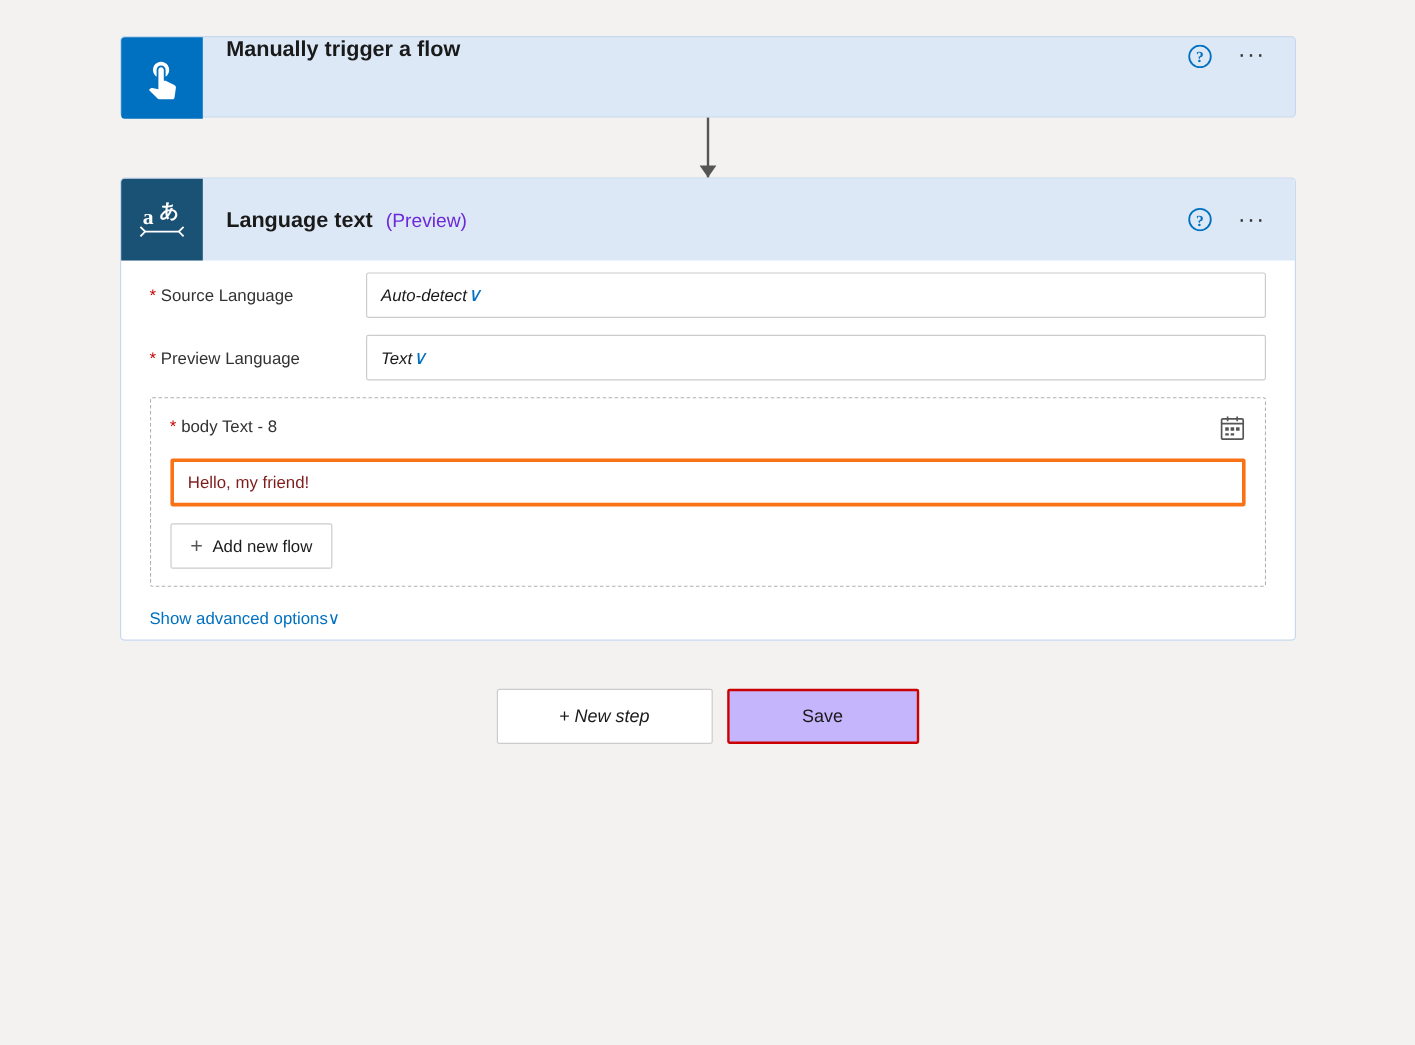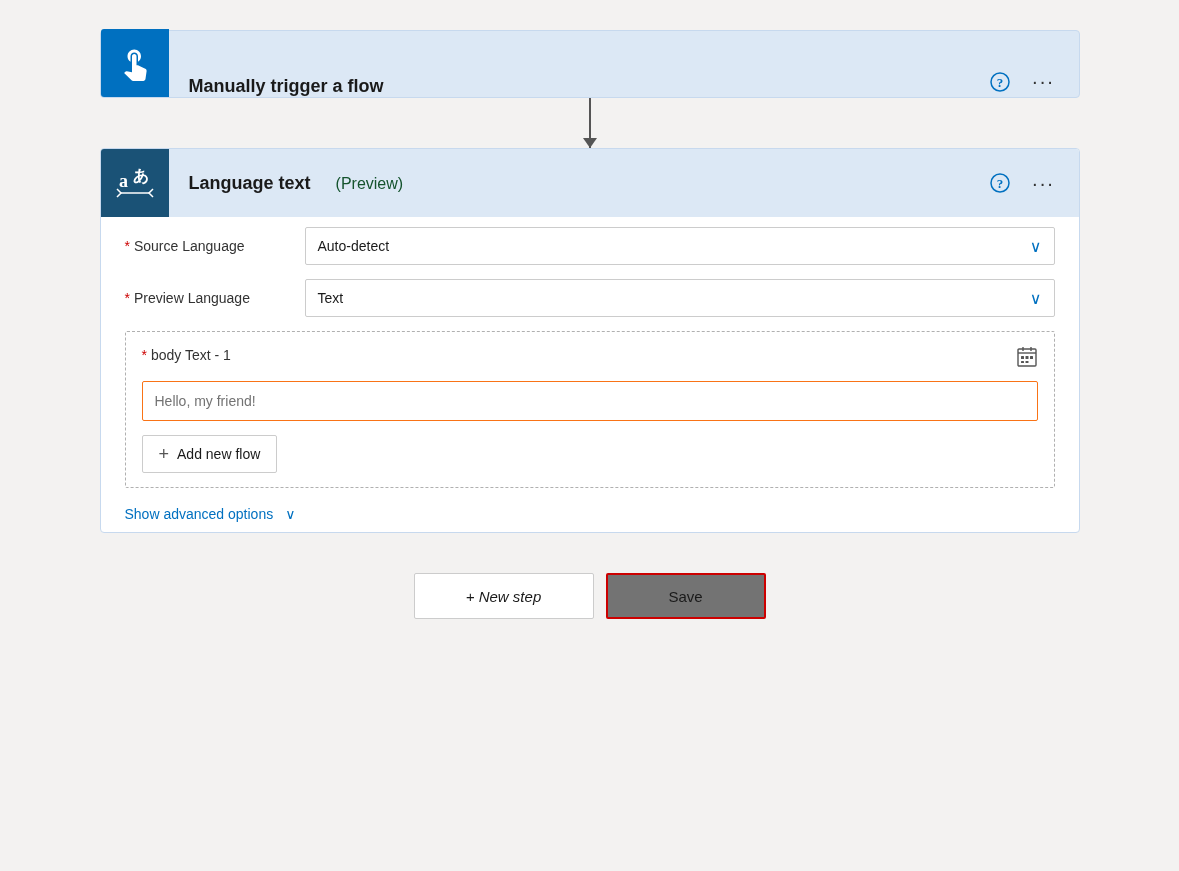--- a/index.html
+++ b/index.html
@@ -22,21 +22,21 @@
       width: 980px;
     }
 
     
     .card {
       width: 100%;
       background: #dce8f5;
       border: 1px solid #c7d9ee;
       border-radius: 4px;
       display: flex;
-      align-items: flex-end;
+      align-items: flex-start;
       padding: 0;
       position: relative;
     }
 
     .card-trigger {
       height: 68px;
     }
 
     .card-icon {
       width: 68px;
@@ -171,25 +171,26 @@
     }
 
     .form-select {
       flex: 1;
       height: 38px;
       border: 1px solid #ccc;
       border-radius: 2px;
       background: white;
       display: flex;
       align-items: center;
-      justify-content: space-between;
+      justify-content: flex-start;
       padding: 0 12px;
       cursor: pointer;
       font-size: 14px;
       color: #1a1a1a;
+      font-style: italic;
     }
 
     .form-select .chevron {
       color: #0070c0;
       font-size: 16px;
     }
 
     
     .body-text-section {
       border: 1.5px dashed #b0b0b0;
@@ -218,25 +219,25 @@
 
     .calendar-icon {
       cursor: pointer;
       color: #555;
       font-size: 20px;
     }
 
     .body-text-input {
       width: 100%;
       height: 40px;
-      border: 1px solid #f97316;
+      border: 3px solid #f97316;
       border-radius: 2px;
       padding: 0 12px;
       font-size: 14px;
-      color: #737373;
+      color: #7f1d1d;
       background: white;
       outline: none;
       margin-bottom: 14px;
     }
 
     .add-item-btn {
       display: flex;
       align-items: center;
       gap: 8px;
       height: 38px;
@@ -253,21 +254,21 @@
       font-size: 18px;
       color: #555;
       font-weight: 300;
     }
 
     
     .advanced-options {
       margin-top: 18px;
       display: flex;
       align-items: center;
-      gap: 12px;
+      gap: 0;
     }
 
     .advanced-link {
       color: #0070c0;
       font-size: 14px;
       cursor: pointer;
       text-decoration: none;
     }
 
     .chevron-down {
@@ -294,21 +295,21 @@
       cursor: pointer;
       color: #1a1a1a;
       padding: 0 24px;
       font-style: italic;
     }
 
     .save-btn {
       height: 46px;
       min-width: 160px;
       border: 2.5px solid #c00;
-      background: #737373;
+      background: #c4b5fd;
       border-radius: 2px;
       font-size: 15px;
       cursor: pointer;
       color: #1a1a1a;
       padding: 13px 24px;
       margin-left: 12px;
     }
 
     
     .translate-icon-text {
@@ -368,21 +369,21 @@
             <text x="6" y="26" font-size="18" fill="white" font-weight="bold" font-family="serif">a</text>
             <text x="20" y="20" font-size="16" fill="white" font-weight="bold" font-family="sans-serif">あ</text>
             <path d="M8 32 L36 32" stroke="white" stroke-width="1.5"></path>
             <path d="M4 28 L8 32 L4 36" stroke="white" stroke-width="1.5" fill="none"></path>
             <path d="M40 28 L36 32 L40 36" stroke="white" stroke-width="1.5" fill="none"></path>
           </svg>
         </div>
       </div>
       <div class="card-title">
         <span>Language text</span>
-        <span style="font-weight:400; color:#14532d; font-size:16px; margin-left:20px;">(Preview)</span>
+        <span style="font-weight:400; color:#6d28d9; font-size:16px; margin-left:6px;">(Preview)</span>
       </div>
       <div class="card-actions">
         <button class="icon-btn" title="Help">
           <svg width="20" height="20" viewBox="0 0 20 20" fill="none">
             <circle cx="10" cy="10" r="9" stroke="#0070c0" stroke-width="1.5" fill="none"></circle>
             <text x="10" y="15" text-anchor="middle" font-size="13" fill="#0070c0" font-weight="bold" font-family="Segoe UI">?</text>
           </svg>
         </button>
         <button class="dots-btn">···</button>
       </div>
@@ -406,21 +407,21 @@
         </div>
         <div class="form-select">
           <span>Text</span>
           <span class="chevron">∨</span>
         </div>
       </div>
 
       <div class="body-text-section">
         <div class="body-text-header">
           <div class="body-text-label">
-            <span class="required">*</span><span>body Text - 1</span>
+            <span class="required">*</span><span>body Text - 8</span>
           </div>
           <span class="calendar-icon">
             <svg width="22" height="22" viewBox="0 0 22 22" fill="none">
               <rect x="2" y="3" width="18" height="17" rx="1" stroke="#555" stroke-width="1.4" fill="none"></rect>
               <line x1="2" y1="7" x2="20" y2="7" stroke="#555" stroke-width="1.4"></line>
               <line x1="7" y1="1" x2="7" y2="5" stroke="#555" stroke-width="1.4"></line>
               <line x1="15" y1="1" x2="15" y2="5" stroke="#555" stroke-width="1.4"></line>
               <rect x="5" y="10" width="3" height="3" rx="0.5" fill="#555"></rect>
               <rect x="9.5" y="10" width="3" height="3" rx="0.5" fill="#555"></rect>
               <rect x="14" y="10" width="3" height="3" rx="0.5" fill="#555"></rect>

